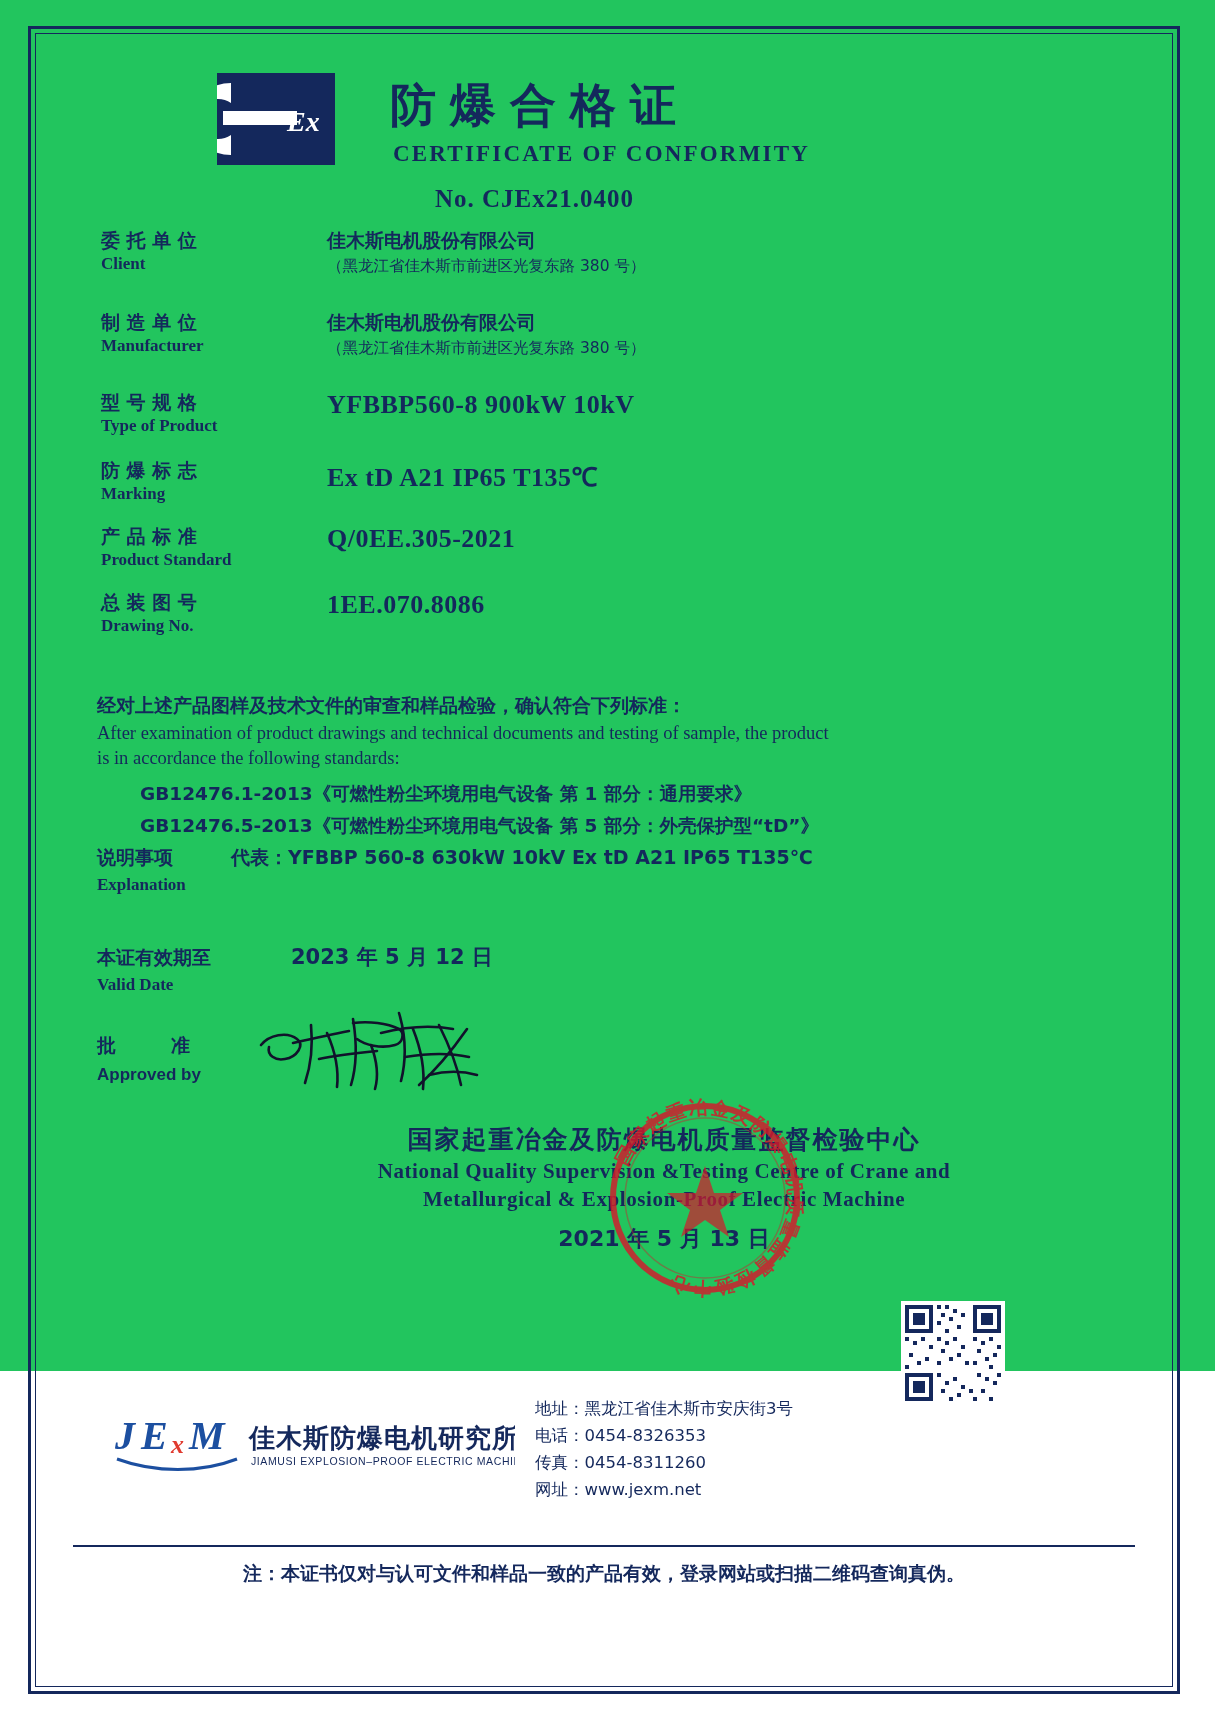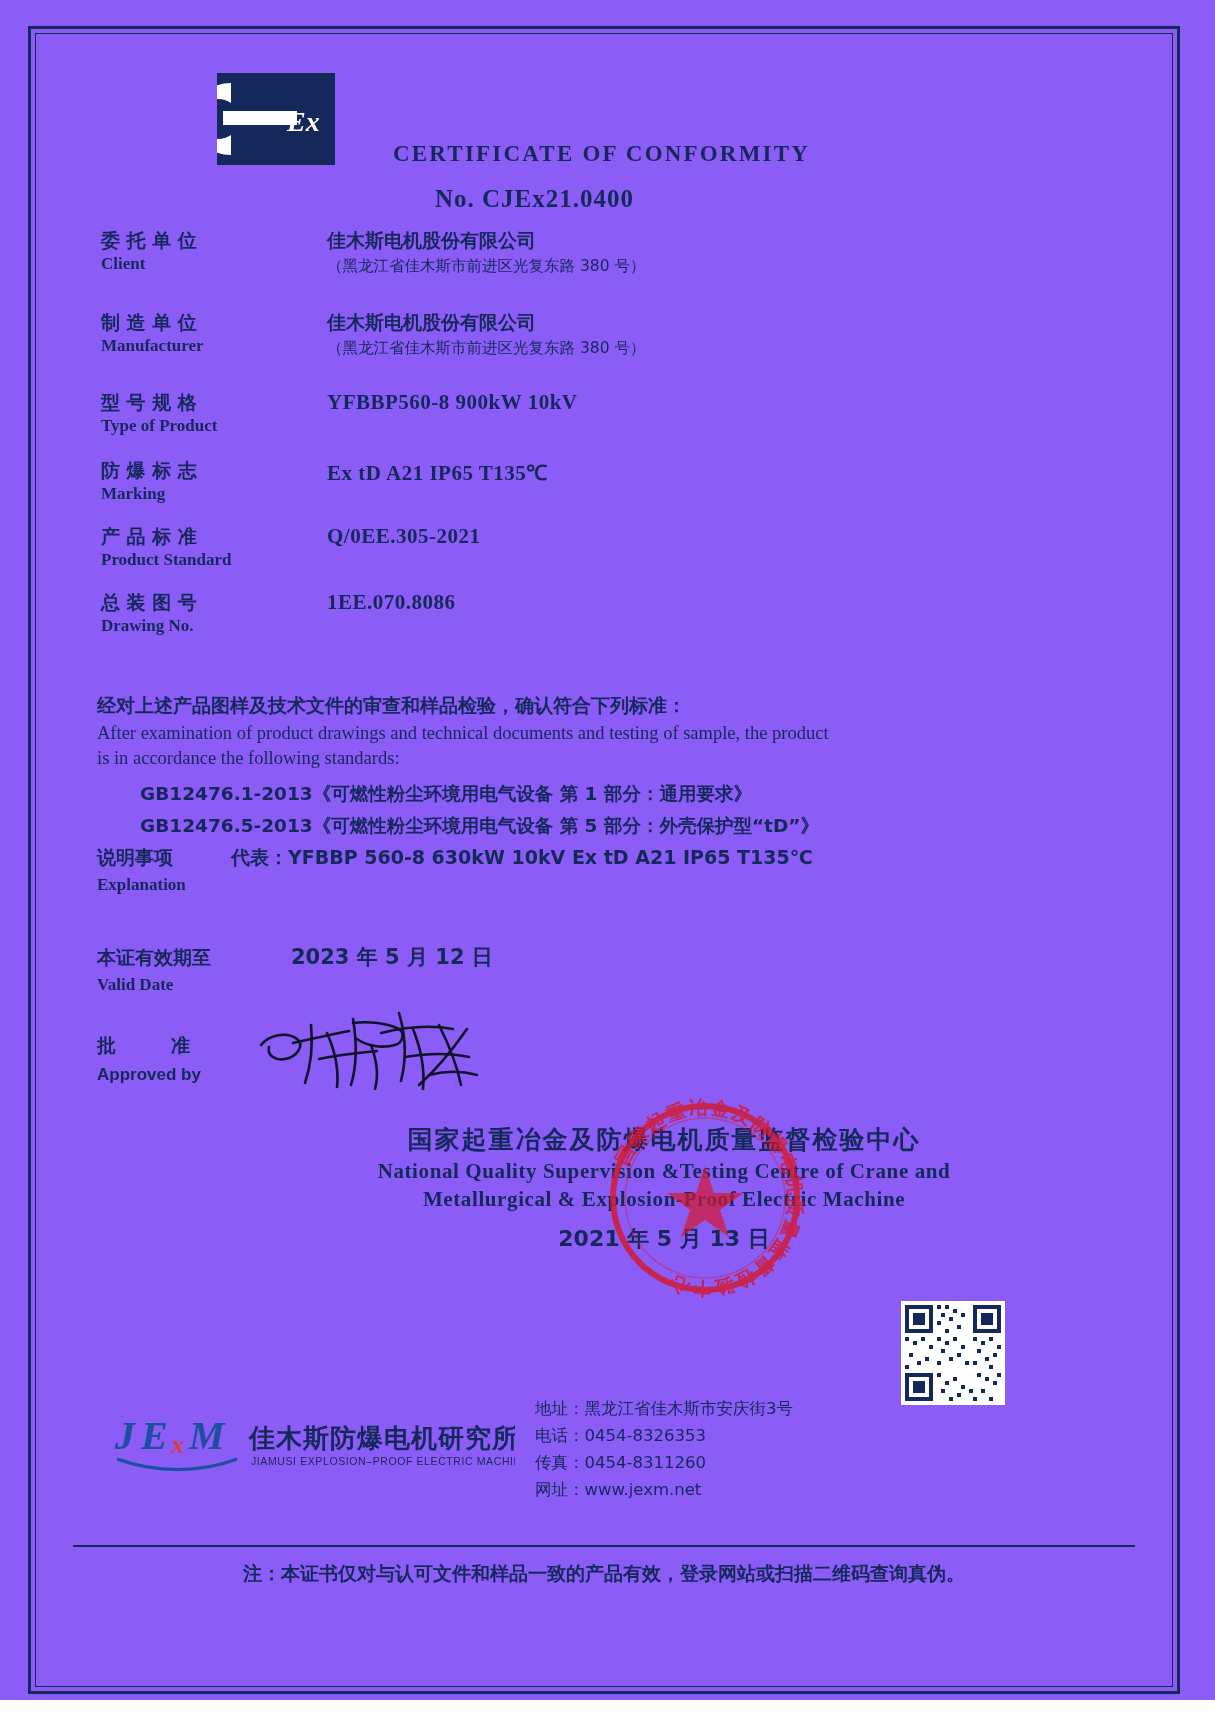--- a/index.html
+++ b/index.html
@@ -11,22 +11,22 @@
     width: 1215px;
     height: 1729px;
     font-family: "Liberation Serif", serif;
     color: #0e1a3c;
     position: relative;
     overflow: hidden;
   }
   .page {
     position: absolute;
     left: 0; top: 0;
-    width: 1215px; height: 1700px;
-    background: #8b5cf6;
+    width: 1215px; height: 1371px;
+    background: #22c55e;
   }
   
   .border-outer {
     position: absolute;
     left: 28px; top: 26px;
     width: 1152px; height: 1668px;
     border: 3px solid #14285c;
     box-sizing: border-box;
   }
   .border-inner {
@@ -122,21 +122,21 @@
     left: 292px;
     top: 0;
     font-family: "DejaVu Sans", sans-serif;
     font-weight: bold;
     font-size: 19px;
     color: #14285c;
     white-space: nowrap;
   }
   .val.serif {
     font-family: "Liberation Serif", serif;
-    font-size: 21px;
+    font-size: 26px;
     letter-spacing: 0.5px;
   }
   .val-sub {
     position: absolute;
     left: 292px;
     top: 28px;
     font-family: "DejaVu Sans", sans-serif;
     font-size: 15.5px;
     color: #14285c;
     white-space: nowrap;
@@ -373,20 +373,21 @@
 
     <div class="header">
       <div class="ex-logo">
         <svg viewBox="0 0 118 92" width="118" height="92">
           <rect x="0" y="0" width="118" height="92" fill="#14285c"></rect>
           <path d="M14 10 A40 36 0 1 0 14 82 L14 62 A22 20 0 1 1 14 30 Z" fill="#ffffff"></path>
           <rect x="6" y="38" width="74" height="14" fill="#ffffff"></rect>
           <text x="70" y="58" font-family="Liberation Serif, serif" font-size="28" font-style="italic" font-weight="bold" fill="#ffffff">Ex</text>
         </svg>
       </div>
+      <div class="title-cn">防爆合格证</div>
       <div class="title-en">CERTIFICATE OF CONFORMITY</div>
       <div class="cert-no">No.  CJEx21.0400</div>
     </div>
 
     <div class="fields">
 
       <div class="field-row" style="height:82px">
         <div class="lbl-cn">委 托 单 位</div>
         <div class="lbl-en">Client</div>
         <div class="val">佳木斯电机股份有限公司</div>

